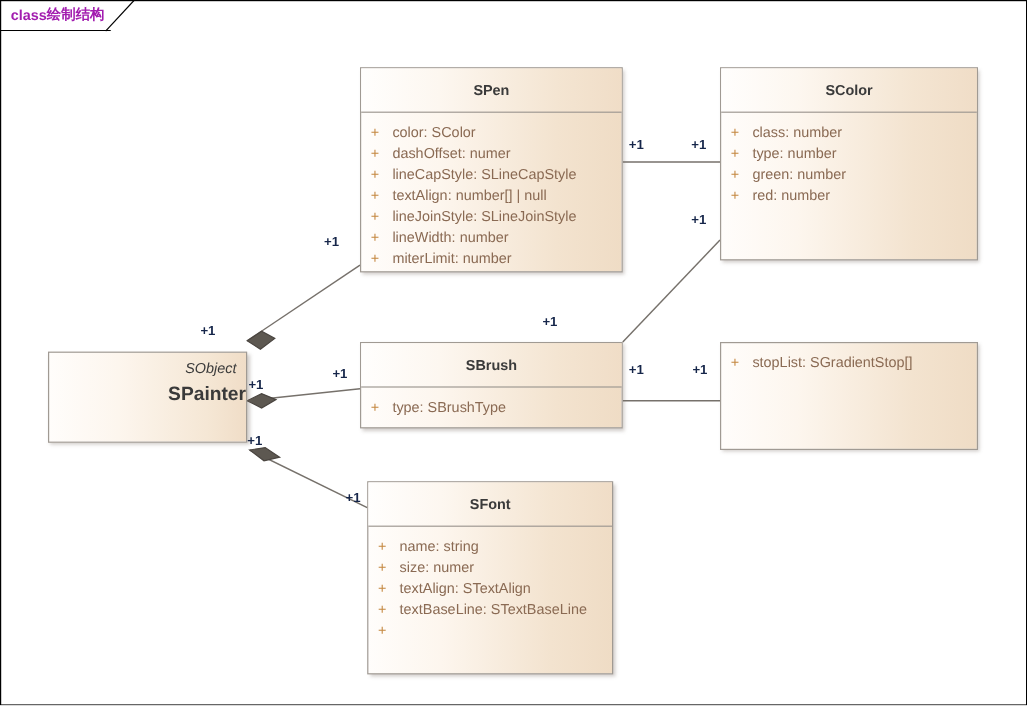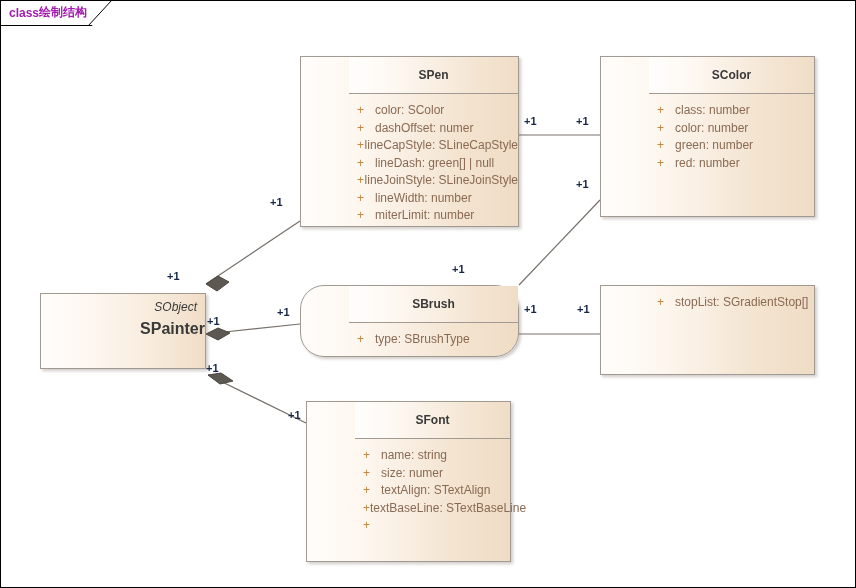--- a/index.html
+++ b/index.html
@@ -62,21 +62,20 @@
     pointer-events: none;
   }
 
   
   .cls {
     position: absolute;
     box-sizing: border-box;
     border: 1px solid #a09a93;
     background: linear-gradient(to right, #fffdfb 0%, #fdf6ee 30%, #f3e3cf 75%, #efdcc5 100%);
     box-shadow: 2px 2px 3px rgba(120,110,100,0.35);
-    padding-left: 48px;
   }
   .cls-header {
     height: 36px;
     border-bottom: 1px solid #a09a93;
     display: flex;
     align-items: center;
     justify-content: center;
     font-size: 12px;
     font-weight: bold;
     color: #3a3a3a;
@@ -168,21 +167,21 @@
       <div class="member">
         <span class="vis">+</span>
         <span class="mname">dashOffset: numer</span>
       </div>
       <div class="member">
         <span class="vis">+</span>
         <span class="mname">lineCapStyle: SLineCapStyle</span>
       </div>
       <div class="member">
         <span class="vis">+</span>
-        <span class="mname">lineDash: green[] | null</span>
+        <span class="mname">textAlign: number[] | null</span>
       </div>
       <div class="member">
         <span class="vis">+</span>
         <span class="mname">lineJoinStyle: SLineJoinStyle</span>
       </div>
       <div class="member">
         <span class="vis">+</span>
         <span class="mname">lineWidth: number</span>
       </div>
       <div class="member">
@@ -194,39 +193,39 @@
 
   <div class="cls" id="cls-scolor" style="left:600px; top:56px; width:215px; height:161px;">
     <div class="cls-header">SColor</div>
     <div class="cls-body">
       <div class="member">
         <span class="vis">+</span>
         <span class="mname">class: number</span>
       </div>
       <div class="member">
         <span class="vis">+</span>
-        <span class="mname">color: number</span>
+        <span class="mname">type: number</span>
       </div>
       <div class="member">
         <span class="vis">+</span>
         <span class="mname">green: number</span>
       </div>
       <div class="member">
         <span class="vis">+</span>
         <span class="mname">red: number</span>
       </div>
     </div>
   </div>
 
   <div class="cls" id="cls-spainter" style="left:40px; top:293px; width:166px; height:76px;">
     <div class="stereotype">SObject</div>
     <div class="big-name">SPainter</div>
   </div>
 
-  <div class="cls" id="cls-sbrush" style="left:300px; top:285px; width:219px; height:72px;border-radius:24px;">
+  <div class="cls" id="cls-sbrush" style="left:300px; top:285px; width:219px; height:72px;">
     <div class="cls-header">SBrush</div>
     <div class="cls-body">
       <div class="member">
         <span class="vis">+</span>
         <span class="mname">type: SBrushType</span>
       </div>
     </div>
   </div>
 
   <div class="cls" id="cls-sgradient" style="left:600px; top:285px; width:215px; height:90px;">

